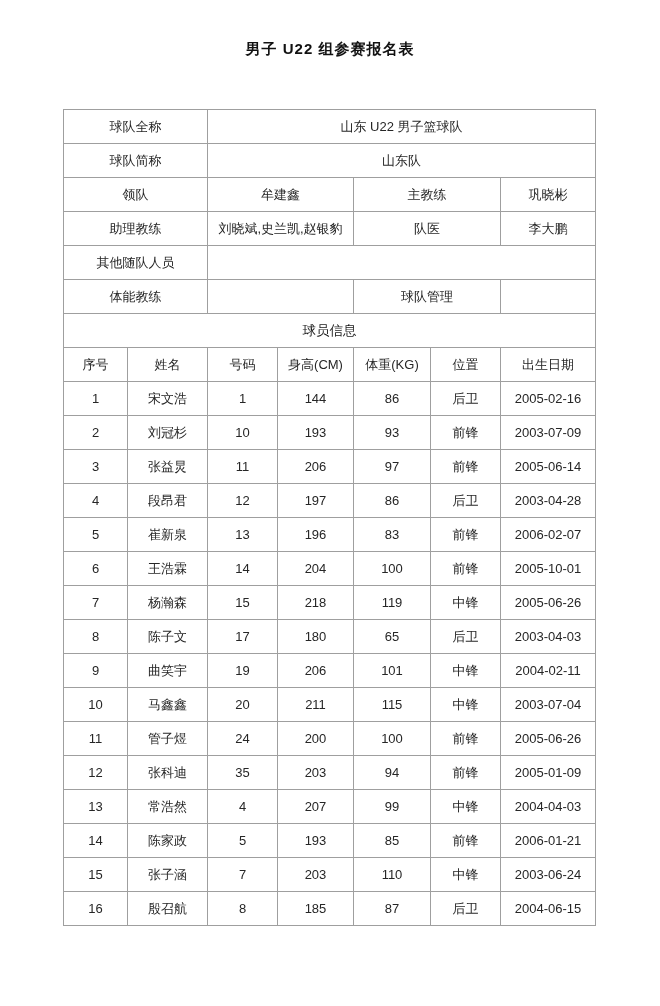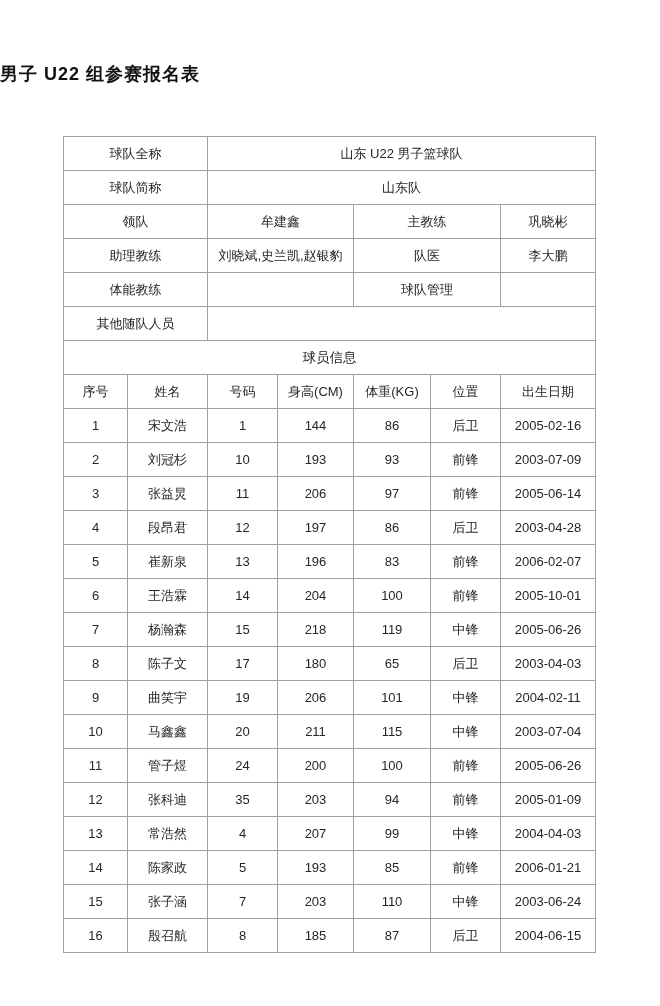--- a/index.html
+++ b/index.html
@@ -3,23 +3,23 @@
 <meta charset="utf-8">
 <style>
   * { box-sizing: border-box; margin: 0; padding: 0; }
   html, body {
     width: 660px;
     background: #ffffff;
     font-family: "Liberation Sans", sans-serif;
   }
   body { height: 1006px; overflow: hidden; }
   .page-title {
-    padding-top: 62px;
-    text-align: left;
-    font-size: 18px;
+    padding-top: 40px;
+    text-align: center;
+    font-size: 15px;
     font-weight: 700;
     letter-spacing: 1px;
     color: #111111;
   }
   table.reg-table {
     border-collapse: collapse;
     table-layout: fixed;
     width: 532px;
     margin: 50px 0 16px 63px;
   }
@@ -70,28 +70,28 @@
       <td colspan="2">主教练</td>
       <td>巩晓彬</td>
     </tr>
     <tr>
       <td colspan="2">助理教练</td>
       <td colspan="2">刘晓斌,史兰凯,赵银豹</td>
       <td colspan="2">队医</td>
       <td>李大鹏</td>
     </tr>
     <tr>
+      <td colspan="2">其他随队人员</td>
+      <td colspan="5"></td>
+    </tr>
+    <tr>
       <td colspan="2">体能教练</td>
       <td colspan="2"></td>
       <td colspan="2">球队管理</td>
       <td></td>
-    </tr>
-    <tr>
-      <td colspan="2">其他随队人员</td>
-      <td colspan="5"></td>
     </tr>
     <tr class="section-title-row">
       <td colspan="7">球员信息</td>
     </tr>
     <tr>
       <td>序号</td>
       <td>姓名</td>
       <td>号码</td>
       <td>身高(CM)</td>
       <td>体重(KG)</td>

